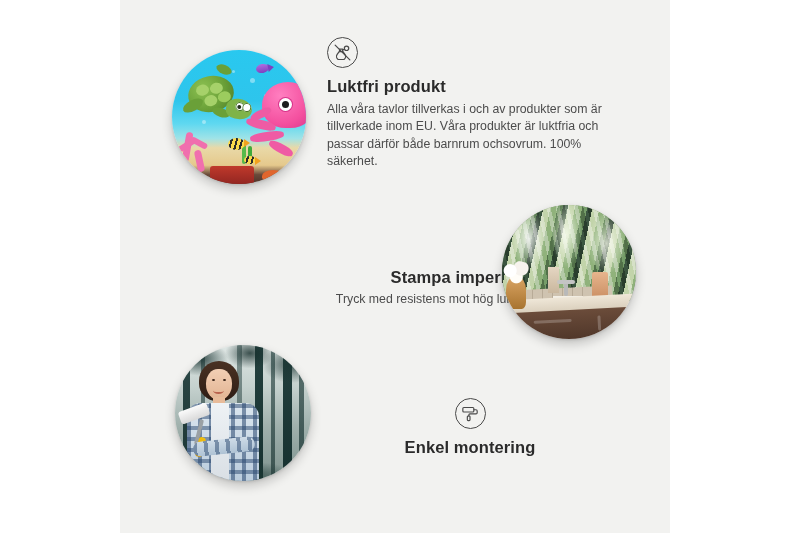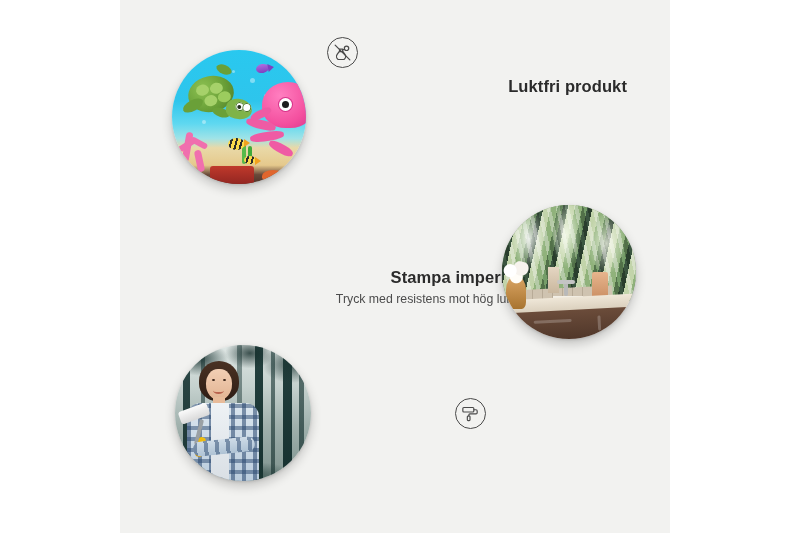--- a/index.html
+++ b/index.html
@@ -260,21 +260,21 @@
   }
   .feature p {
     margin: 0;
     font-size: 12.3px;
     line-height: 1.42;
     color: #4c4c4c;
   }
 
   #feature-odourless { left: 207px; top: 37px; width: 300px; }
   #feature-odourless .icon-circle { margin-bottom: 9px; }
-  #feature-odourless h3 { margin-bottom: 5px; text-align: right; }
+  #feature-odourless h3 { margin-bottom: 5px; }
   #feature-odourless p  { width: 288px; }
 
   #feature-waterproof { left: 80px; top: 228px; width: 363px; text-align: right; }
   #feature-waterproof .icon-wrap { display:flex; justify-content:flex-end; margin-bottom: 9px; }
   #feature-waterproof h3 { margin-bottom: 4px; }
 
   #feature-assembly { left: 210px; top: 398px; width: 280px; text-align: center; }
   #feature-assembly .icon-wrap { display:flex; justify-content:center; margin-bottom: 9px; }
   #feature-assembly h3 { margin-bottom: 4px; }
 </style>
@@ -331,20 +331,21 @@
       <div class="icon-circle">
         <svg width="21" height="21" viewBox="0 0 24 24" fill="none" stroke="#4a4a4a" stroke-width="1.4" stroke-linecap="round" stroke-linejoin="round">
           <path d="M7 20a4.2 4.2 0 0 1-1.1-5.8l2.3-3.3h4.3l2.3 3.3A4.2 4.2 0 0 1 13.7 20z"></path>
           <path d="M8.6 10.9V8.2h3.6v2.7"></path>
           <path d="M12.2 8.6h2.1"></path>
           <circle cx="16.6" cy="7.2" r="2.5"></circle>
           <path d="M3.6 3.6 20.4 20.4"></path>
         </svg>
       </div>
       <h3>Luktfri produkt</h3>
+      <p>Alla våra tavlor tillverkas i och av produkter som är tillverkade inom EU. Våra produkter är luktfria och passar därför både barnrum ochsovrum. 100% säkerhet.</p>
     </div>
 
     <div class="feature" id="feature-waterproof">
       <div class="icon-wrap">
         <div class="icon-circle">
           <svg width="20" height="20" viewBox="0 0 24 24" fill="none" stroke="#4a4a4a" stroke-width="1.4" stroke-linecap="round" stroke-linejoin="round">
             <path d="M2.4 13.6a9.6 9.6 0 0 1 19.2 0"></path>
             <path d="M2.4 13.6c1.6-2.6 3.2-2.6 4.8 0 1.6-2.6 3.2-2.6 4.8 0 1.6-2.6 3.2-2.6 4.8 0 1.6-2.6 3.2-2.6 4.8 0"></path>
             <path d="M12 13.6v6.1a1.7 1.7 0 0 1-3.4 0"></path>
           </svg>
@@ -402,16 +403,17 @@
     <div class="feature" id="feature-assembly">
       <div class="icon-wrap">
         <div class="icon-circle">
           <svg width="20" height="20" viewBox="0 0 24 24" fill="none" stroke="#4a4a4a" stroke-width="1.4" stroke-linecap="round" stroke-linejoin="round">
             <rect x="3.4" y="4.2" width="13.2" height="5.4" rx="1.2"></rect>
             <path d="M16.6 6.9h2.6a1.4 1.4 0 0 1 1.4 1.4v2.2a1.4 1.4 0 0 1-1.4 1.4h-7.4a1.2 1.2 0 0 0-1.2 1.2v1.3"></path>
             <rect x="8.8" y="14.4" width="3.2" height="5.6" rx="1"></rect>
           </svg>
         </div>
       </div>
+      <h3>Enkel montering</h3>
     </div>
 
   </div>
 </div>
 
 </body></html>

